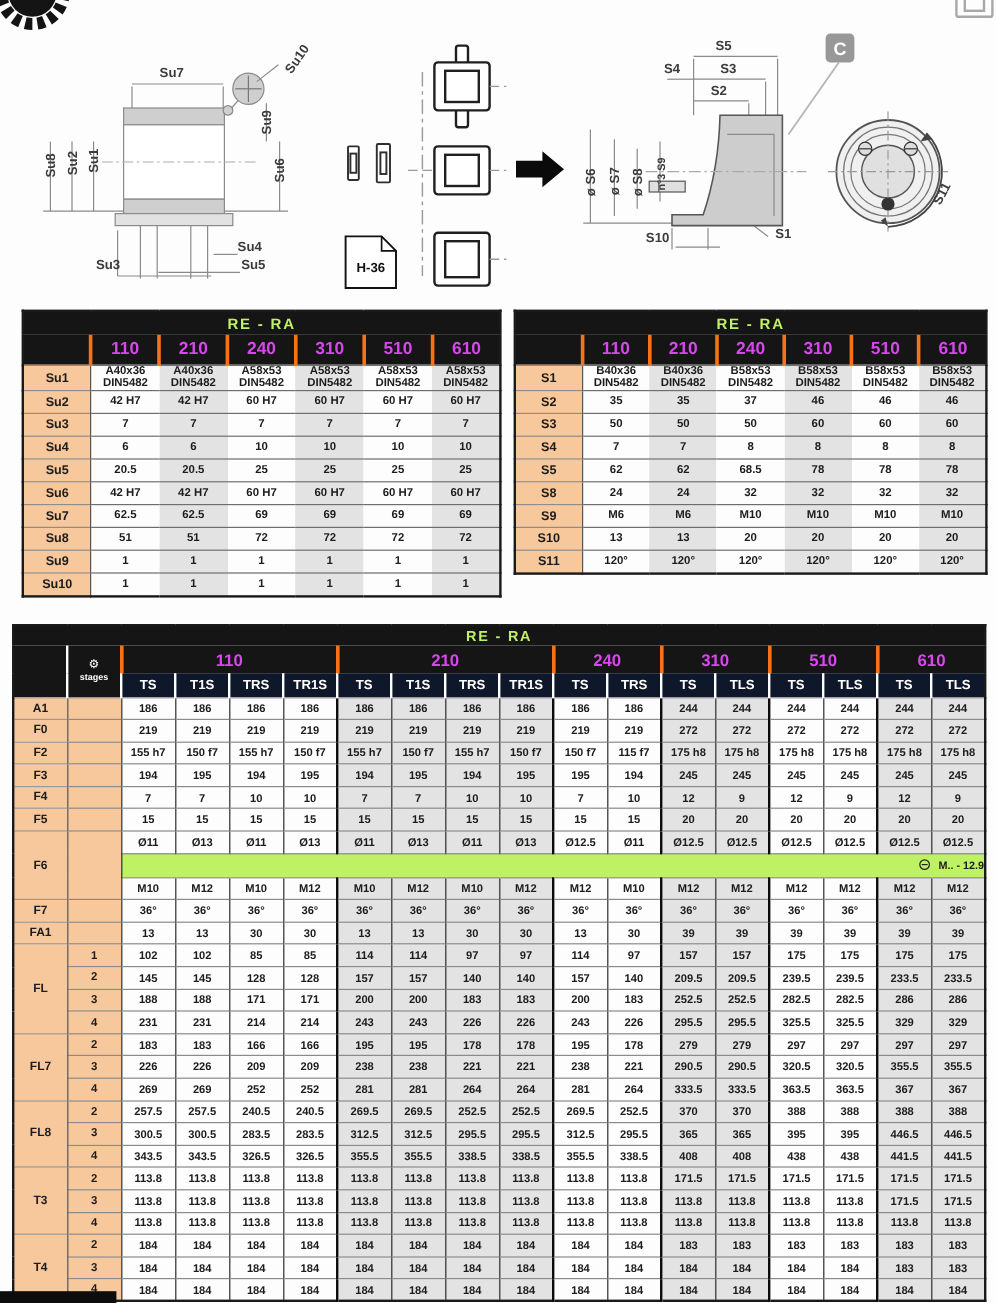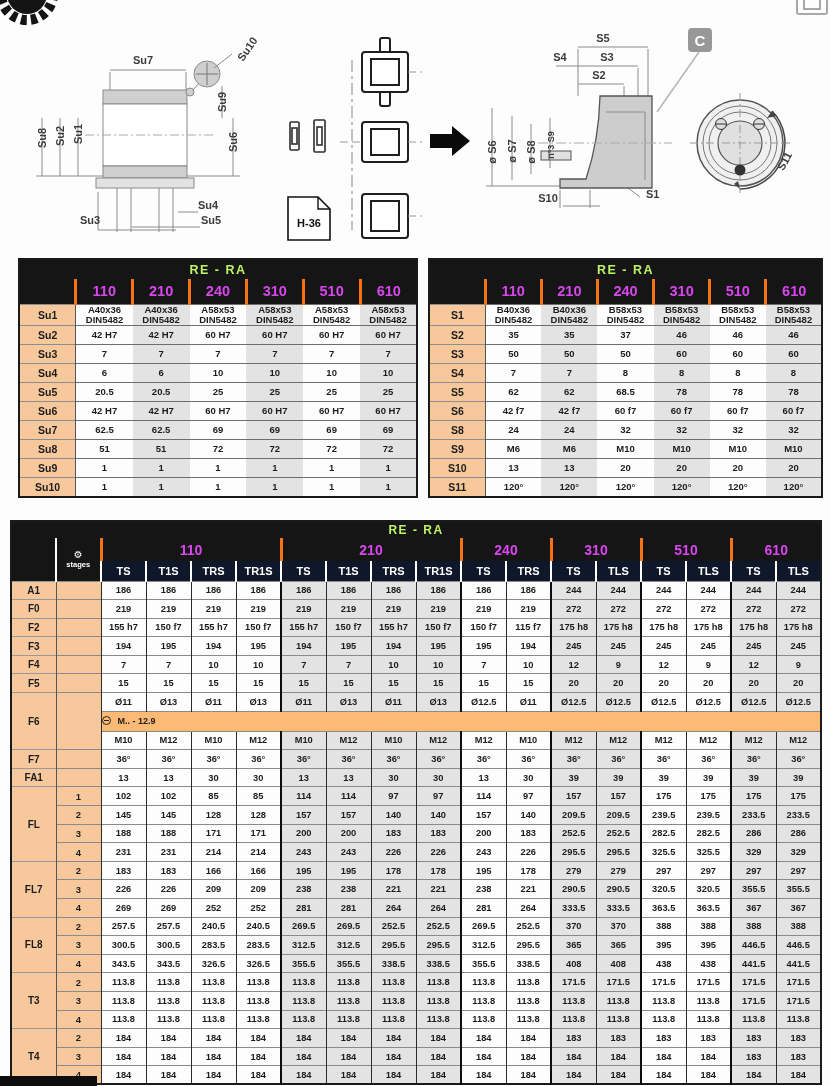--- a/index.html
+++ b/index.html
@@ -43,22 +43,22 @@
   #main-table td{font-size:9.3px;font-weight:bold;height:18.6px;
     border-top:1px solid #8a8a8a}
   #main-table td.v{border-left:1px solid #2b2b2b}
   #main-table td.gb{border-left:2.5px solid #0d0d0d}
   #main-table td.stage{background:#f7c89b;width:28px;font-size:9.5px;
     border-left:1.5px solid #666;border-right:1px solid #2b2b2b}
   th.stagesh{background:#151515;color:#fff;font-size:7.5px;font-weight:bold;
     border-left:2px solid #fff;width:28px}
   .gear{display:block;font-family:"DejaVu Sans",sans-serif;font-size:10px;
     line-height:1;color:#fff}
-  #main-table td.note{background:#fdba74;height:20px;font-size:9px;
-    font-weight:bold;text-align:left}
+  #main-table td.note{background:#bef264;height:20px;font-size:9px;
+    font-weight:bold;text-align:right}
   .bolticon{display:inline-block;width:9px;height:9px;border:1.5px solid #222;
     border-radius:50%;position:relative;margin-right:7px;vertical-align:-1px}
   .bolticon::after{content:"";position:absolute;left:1px;right:1px;top:2.5px;
     height:1.5px;background:#222}
 
   
   .footer-bar{position:absolute;left:0;bottom:0;width:97px;height:10px;
     background:#0d0d0d}
 </style>
 </head>
@@ -401,29 +401,20 @@
         <tr>
           <th class="rl">S5</th>
           <td class="w">62</td>
           <td class="g">62</td>
           <td class="w">68.5</td>
           <td class="g">78</td>
           <td class="w">78</td>
           <td class="g">78</td>
         </tr>
         <tr>
-          <th class="rl">S6</th>
-          <td class="w">42 f7</td>
-          <td class="g">42 f7</td>
-          <td class="w">60 f7</td>
-          <td class="g">60 f7</td>
-          <td class="w">60 f7</td>
-          <td class="g">60 f7</td>
-        </tr>
-        <tr>
           <th class="rl">S8</th>
           <td class="w">24</td>
           <td class="g">24</td>
           <td class="w">32</td>
           <td class="g">32</td>
           <td class="w">32</td>
           <td class="g">32</td>
         </tr>
         <tr>
           <th class="rl">S9</th>

